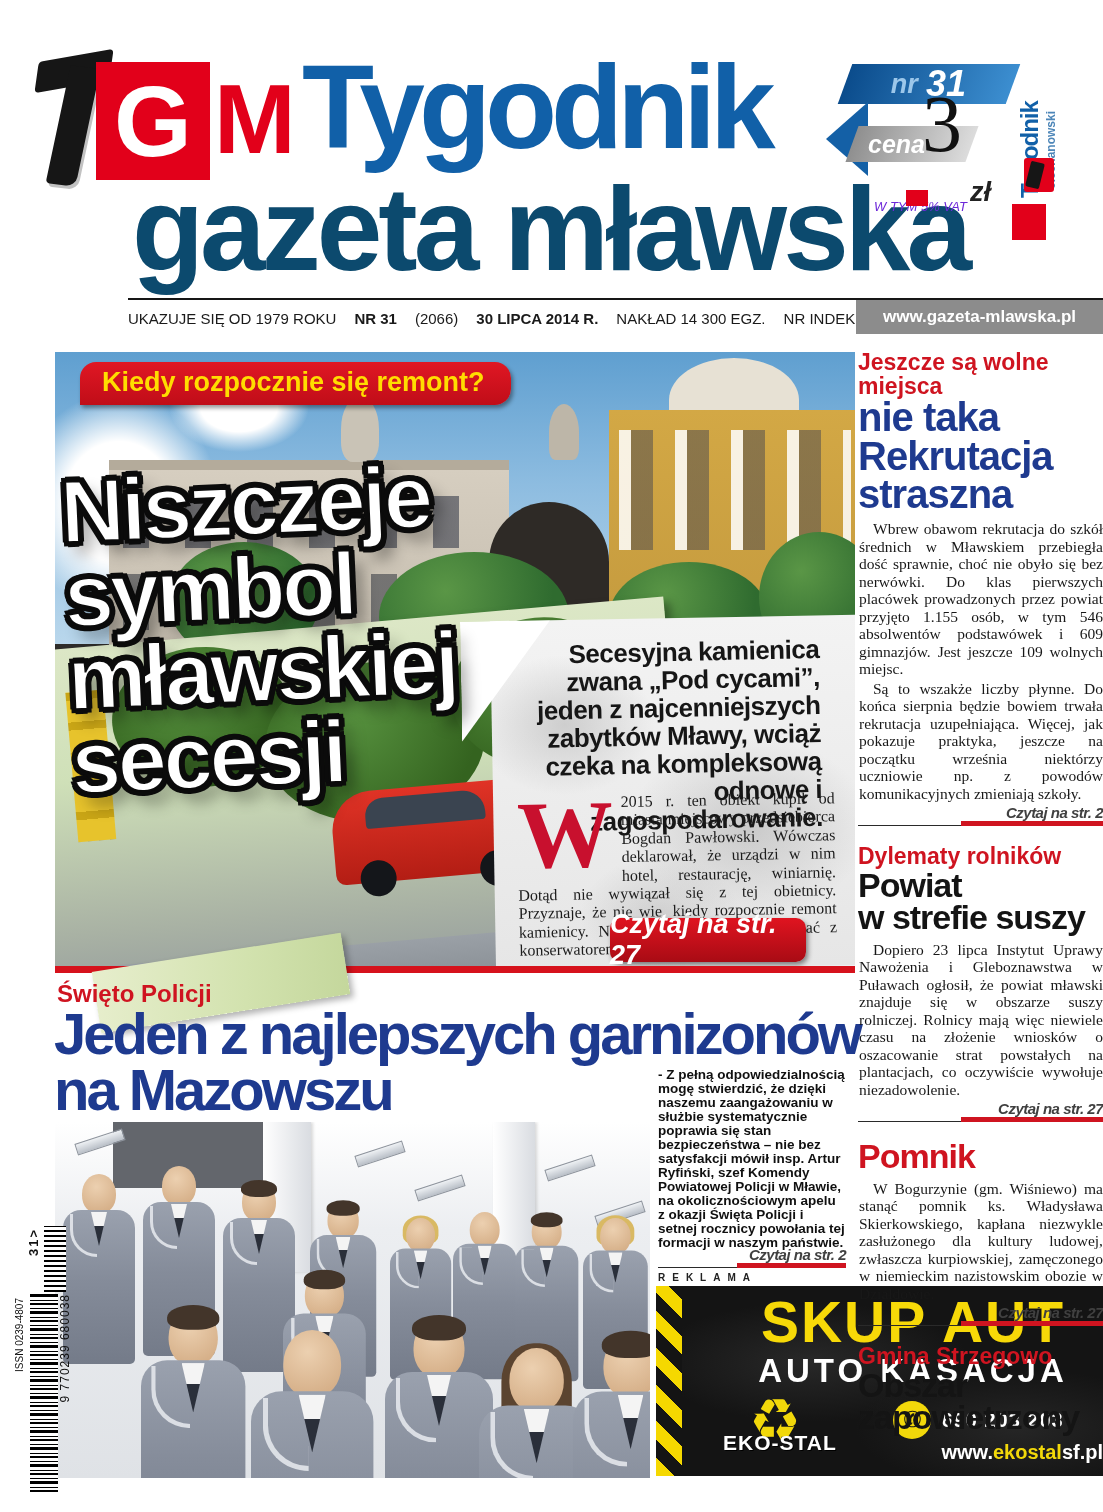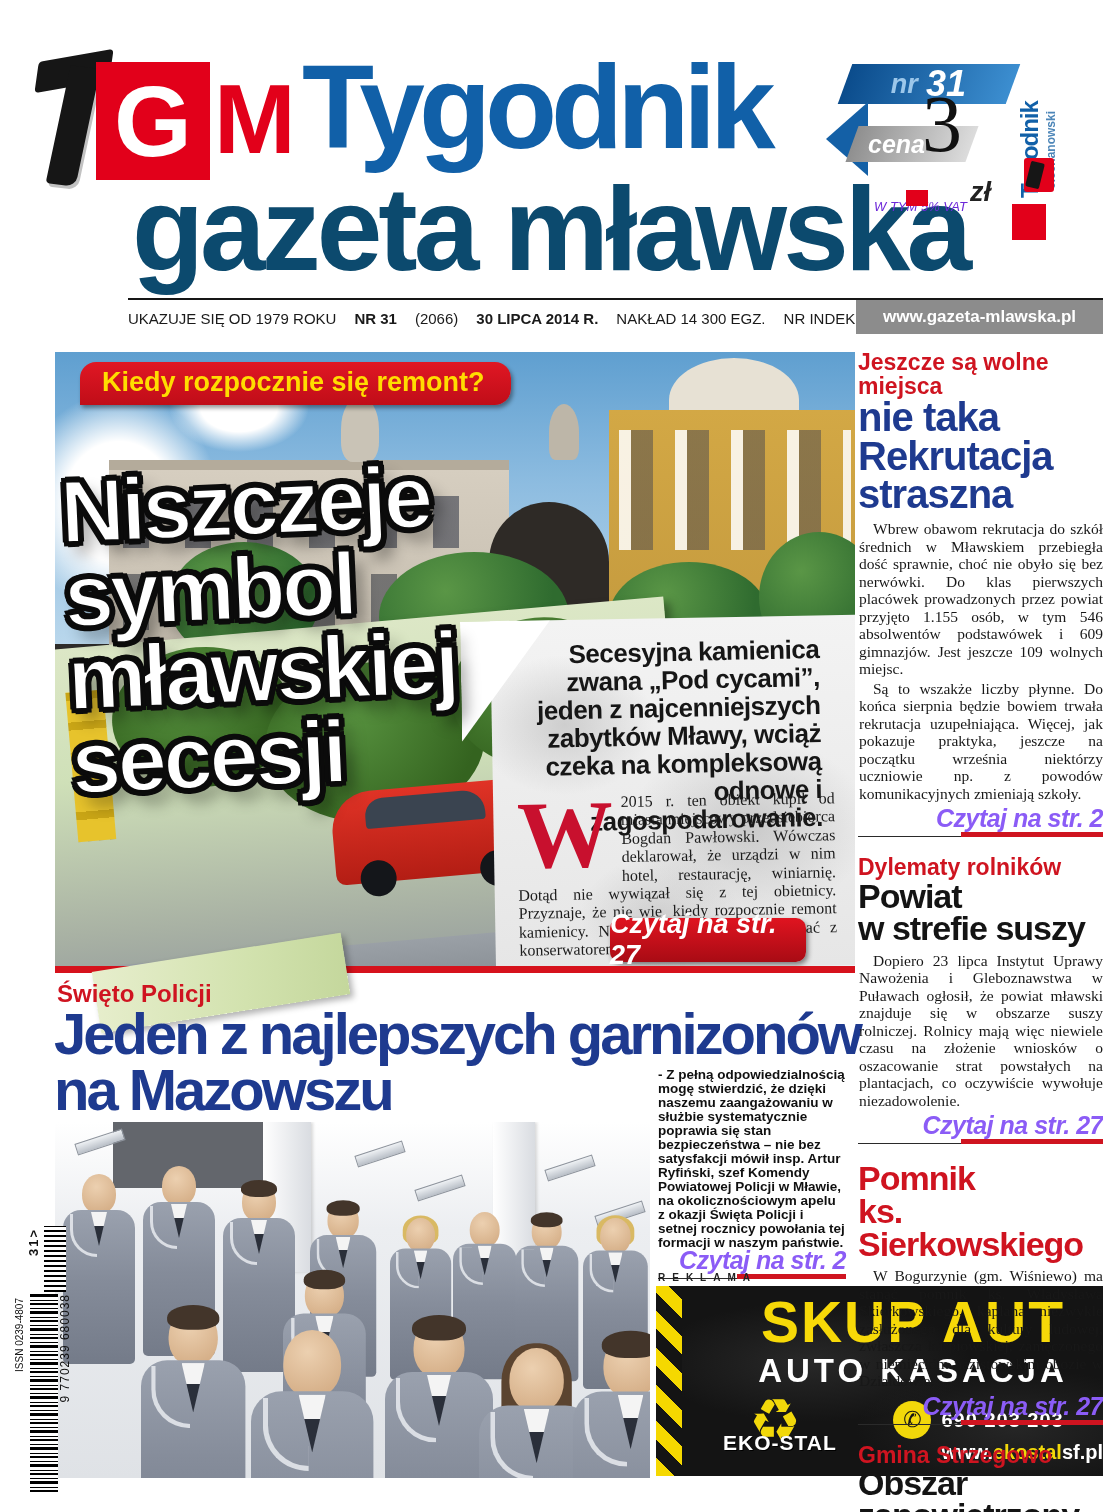--- a/index.html
+++ b/index.html
@@ -89,21 +89,21 @@
   .officer.brunette .head::before{content:"";position:absolute;top:-3px;left:-5px;right:-5px;height:52px;border-radius:46% 46% 20% 20%;background:#5b4430;z-index:-1;}
   .officer .torso{position:absolute;left:0;right:0;top:36px;bottom:0;background:linear-gradient(180deg,#9aa1ae 0%,#858c9a 45%,#747b89 100%);border-radius:18px 18px 5px 5px;}
   .officer .torso::before{content:"";position:absolute;left:50%;top:2px;width:16px;height:34px;margin-left:-8px;background:linear-gradient(#f4f4f4 42%,#2a2f3a 42%);clip-path:polygon(0 0,100% 0,50% 100%);}
   .officer .torso::after{content:"";position:absolute;left:7px;top:4px;width:24px;height:40px;border:3px solid #e4e7ec;border-top:none;border-right:none;border-radius:0 0 0 30px;opacity:.9;}
 
   .pol-quote{left:658px;top:1068px;width:188px;color:#101010;font-weight:bold;font-size:13.5px;line-height:1.04;}
   .pol-read{left:658px;top:1246px;width:188px;text-align:right;}
   .reklama{left:658px;top:1272px;font-size:10px;letter-spacing:7px;color:#222;font-weight:bold;}
 
   
-  .readmore{color:#8b5cf6;font-style:italic;font-weight:bold;font-size:25px;letter-spacing:-.5px;margin-top:40px;}
+  .readmore{color:#404040;font-style:italic;font-weight:bold;font-size:15px;letter-spacing:-.5px;margin-top:40px;}
   .divider{position:relative;border-top:1px solid #2a2a2a;height:8px;margin-top:3px;}
   .divider::after{content:"";position:absolute;right:0;top:-5px;width:58%;height:5px;background:#cf1420;}
 
   
   .ad{left:656px;top:1286px;width:514px;height:190px;background:
       radial-gradient(160px 60px at 30% 40%,rgba(60,60,60,.5),transparent),
       radial-gradient(160px 60px at 70% 75%,rgba(55,55,55,.5),transparent),#141414;
       display:flex;flex-direction:column;align-items:center;padding-top:8px;box-sizing:border-box;}
   .ad::before,.ad::after{content:"";position:absolute;top:0;bottom:0;width:26px;background:repeating-linear-gradient(45deg,#f5d800 0 13px,#141414 13px 26px);}
   .ad::before{left:0;} .ad::after{right:0;}
@@ -350,21 +350,20 @@
       <div class="sb-body">
         <p>Dopiero 23 lipca Instytut Uprawy Nawożenia i Gleboznawstwa w Puławach ogłosił, że powiat mławski znajduje się w obszarze suszy rolniczej. Rolnicy mają więc niewiele czasu na złożenie wniosków o oszacowanie strat powstałych na plantacjach, co oczywiście wywołuje niezadowolenie.</p>
       </div>
       <div class="sb-read"><span class="readmore">Czytaj na str. 27</span></div>
       <div class="divider"></div>
     </div>
 
     <div>
       <div class="sb-head red">
         <div>Pomnik</div>
-        <div>ks. Sierkowskiego</div>
       </div>
       <div class="sb-body">
         <p>W Bogurzynie (gm. Wiśniewo) ma stanąć pomnik ks. Władysława Skierkowskiego, kapłana niezwykle zasłużonego dla kultury ludowej, zwłaszcza kurpiowskiej, zamęczonego w niemieckim nazistowskim obozie w Działdowie.</p>
       </div>
       <div class="sb-read"><span class="readmore">Czytaj na str. 27</span></div>
       <div class="divider"></div>
     </div>
 
     <div>
       <div class="sb-kicker">Gmina Strzegowo</div>

